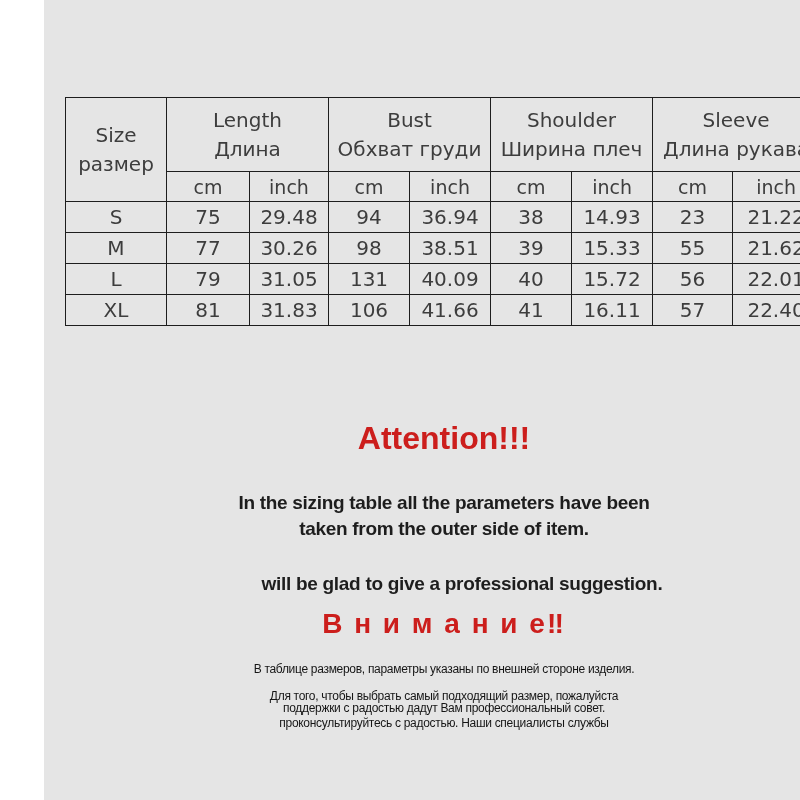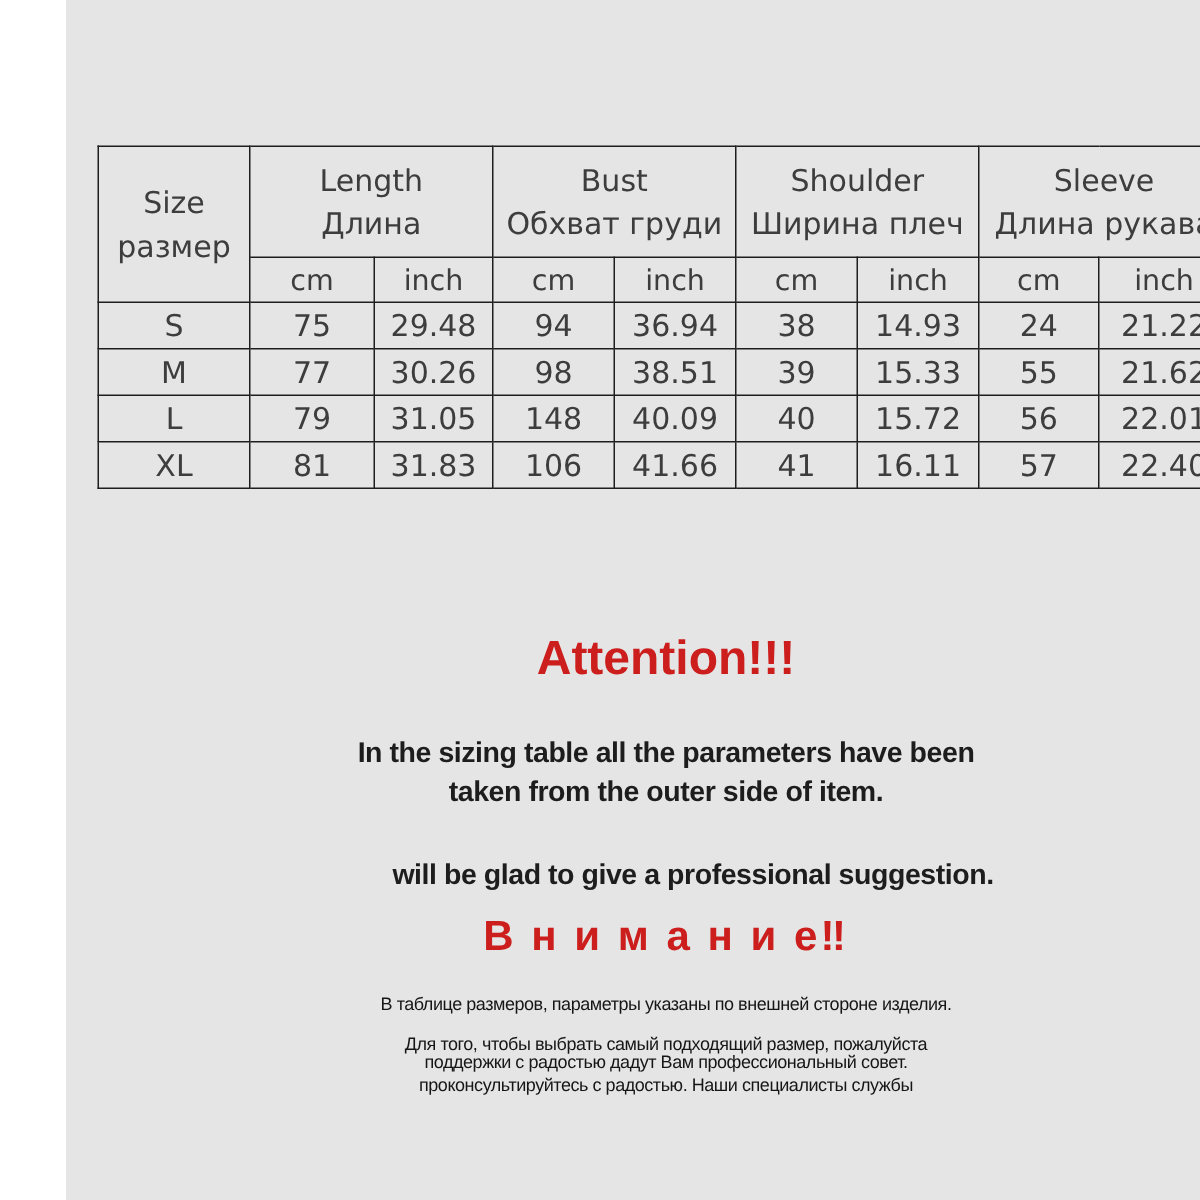--- a/index.html
+++ b/index.html
@@ -136,39 +136,39 @@
     </thead>
     <tbody>
       <tr>
         <td>S</td>
         <td>75</td>
         <td>29.48</td>
         <td>94</td>
         <td>36.94</td>
         <td>38</td>
         <td>14.93</td>
-        <td>24</td>
+        <td>23</td>
         <td>21.22</td>
       </tr>
       <tr>
         <td>M</td>
         <td>77</td>
         <td>30.26</td>
         <td>98</td>
         <td>38.51</td>
         <td>39</td>
         <td>15.33</td>
         <td>55</td>
         <td>21.62</td>
       </tr>
       <tr>
         <td>L</td>
         <td>79</td>
         <td>31.05</td>
-        <td>148</td>
+        <td>131</td>
         <td>40.09</td>
         <td>40</td>
         <td>15.72</td>
         <td>56</td>
         <td>22.01</td>
       </tr>
       <tr>
         <td>XL</td>
         <td>81</td>
         <td>31.83</td>

